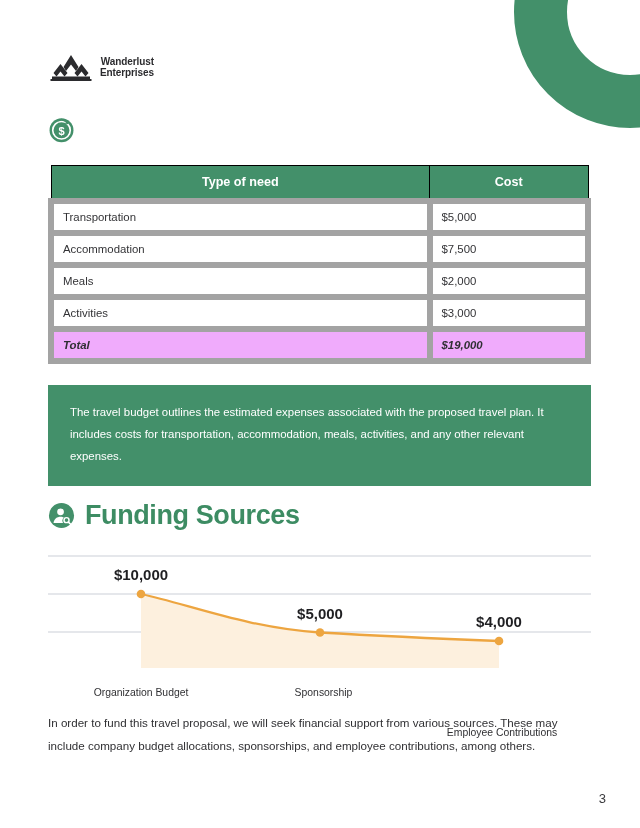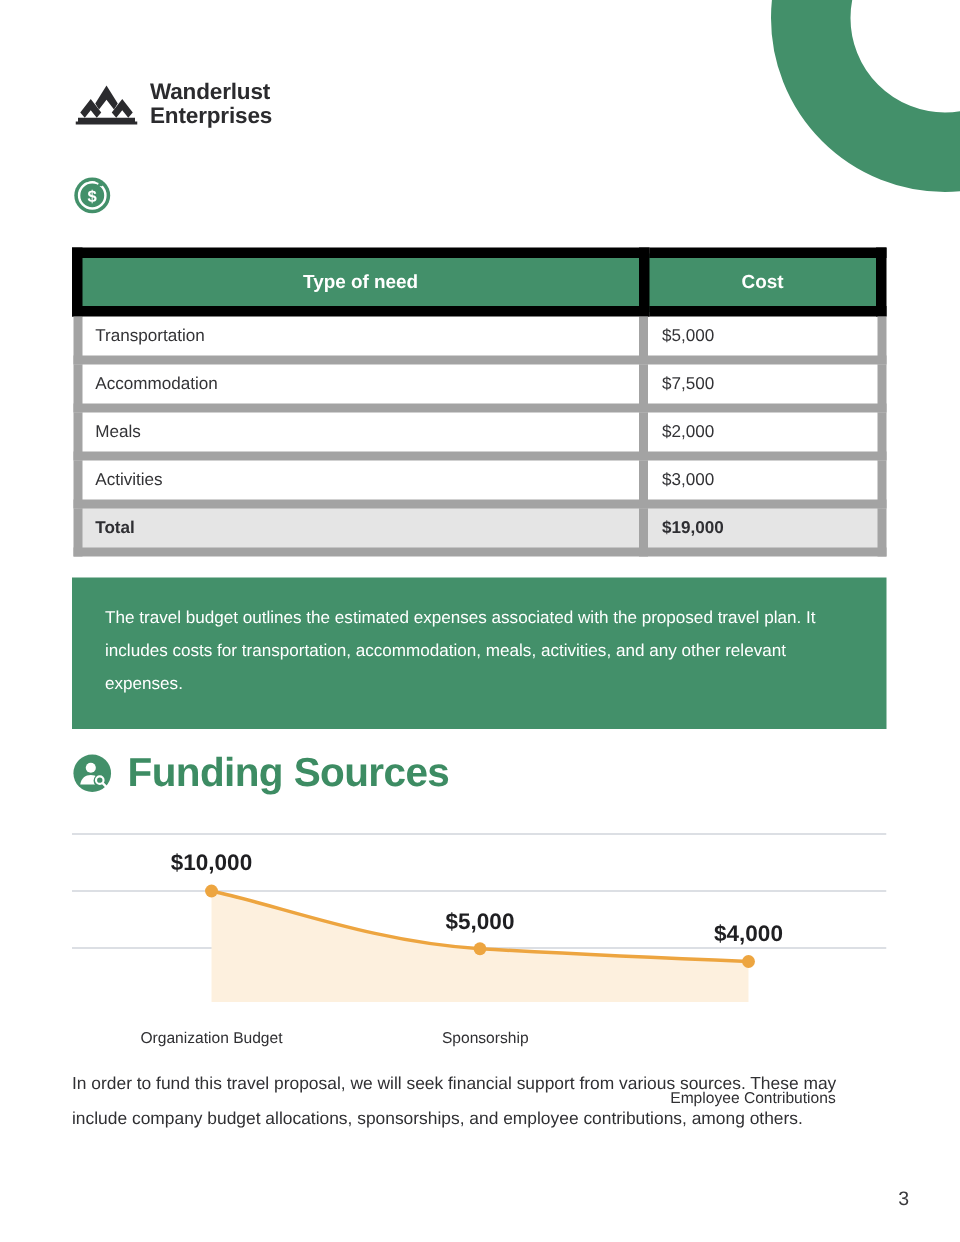--- a/index.html
+++ b/index.html
@@ -39,24 +39,25 @@
     align-items: center;
     gap: 8px;
   }
   .logo-mark { width: 42px; height: 28px; display: block; }
   .logo-words {
     display: flex;
     flex-direction: column;
     line-height: 1.08;
   }
   .logo-words span {
-    font-size: 15px;
+    font-size: 10px;
     font-weight: bold;
     color: #2b2b2e;
     letter-spacing: -0.1px;
+    text-align: right;
   }
 
   
   .heading {
     position: absolute;
     left: 48px;
     display: flex;
     align-items: center;
     gap: 10px;
   }
@@ -81,34 +82,35 @@
     font-size: 11.4px;
     color: #333336;
   }
   .budget-table th {
     background: #43906a;
     color: #ffffff;
     font-size: 12.6px;
     font-weight: bold;
     text-align: center;
     padding: 9px 6px;
-    border: 7px solid #000000;
+    border: 1px solid #000000;
   }
   .budget-table th.col-need { width: 383px; }
   .budget-table th.col-cost { width: 160px; }
   .budget-table td {
     padding: 7px 9px;
     border: 6px solid #a3a3a3;
     background: #ffffff;
     height: 27px;
   }
   .budget-table tr.total-row td {
-    background: #e5e5e5;
+    background: #f0abfc;
     font-weight: bold;
     color: #2f2f33;
+    font-style: italic;
   }
 
   
   .callout {
     position: absolute;
     left: 48px;
     top: 385px;
     width: 543px;
     background: #43906a;
     color: #ffffff;

